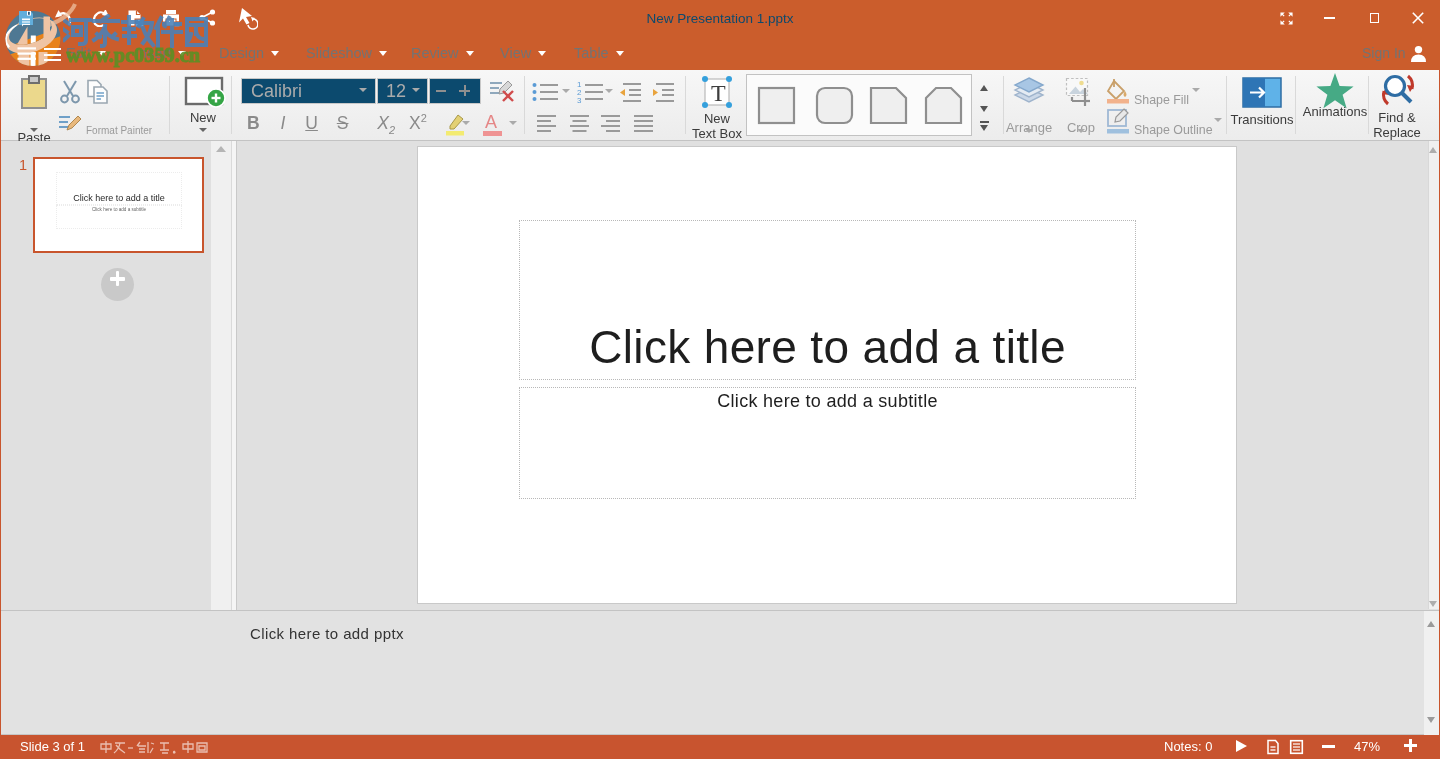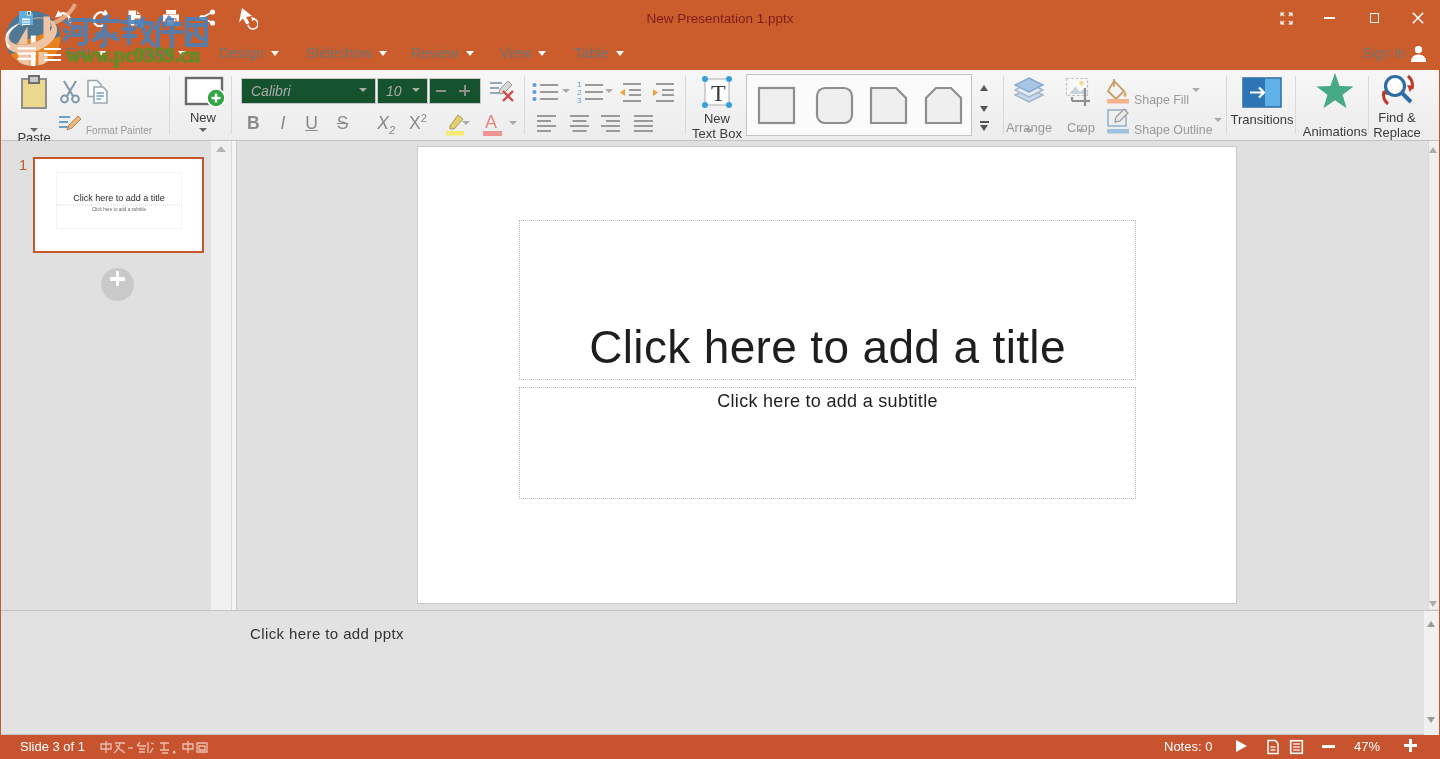--- a/index.html
+++ b/index.html
@@ -3,34 +3,34 @@
 <meta charset="utf-8">
 <style>
 * { margin:0; padding:0; box-sizing:border-box; }
 html,body { width:1440px; height:759px; overflow:hidden; }
 body { font-family:"Liberation Sans", sans-serif; position:relative; background:#E0E0E0; }
 .abs { position:absolute; }
 
 
 #titlebar { left:0; top:0; width:1440px; height:36px; background:#CB5D2C; }
 #menubar { left:0; top:36px; width:1440px; height:34px; background:#CB5D2C; }
-#titletext { left:0; top:11px; width:1440px; text-align:center; color:#7f1d1d; font-size:13.5px; }
+#titletext { left:0; top:11px; width:1440px; text-align:center; color:#0c4a6e; font-size:13.5px; }
 .menu { position:absolute; top:45px; color:#737373; font-size:14.5px; }
 .menu .arr { display:inline-block; margin-left:7px; vertical-align:2px; width:0; height:0; border-left:4.5px solid transparent; border-right:4.5px solid transparent; border-top:5.5px solid #fff; }
 
 
 #ribbon { left:0; top:70px; width:1440px; height:71px; background:linear-gradient(#F7F7F7,#ECECEC); border-bottom:1px solid #C3C3C3; }
 .vsep { position:absolute; top:76px; height:58px; width:1px; background:#D9D9D9; }
 .rlabel { position:absolute; font-size:13px; color:#3B3B3B; text-align:center; }
 .rlabel.gray { color:#9A9A9A;margin-top:8px; }
 .darr { position:absolute; width:0; height:0; border-left:4px solid transparent; border-right:4px solid transparent; border-top:4px solid #666; }
 .darr.gray { border-top-color:#AAAAAA; }
 
 
-.combo { position:absolute; background:#14532d; border:1px solid #C8C8C8; color:#ABABAB; font-size:14px;font-style:italic; }
+.combo { position:absolute; background:#0c4a6e; border:1px solid #C8C8C8; color:#ABABAB; font-size:18px; }
 
 
 #leftpanel { left:0; top:141px; width:222px; height:469px; background:#E0E0E0; }
 #lpscroll { left:211px; top:141px; width:20px; height:469px; background:#F0F0F0; }
 #lpsplit { left:231px; top:141px; width:6px; height:469px; background:#F5F5F5; border-left:1px solid #DADADA; border-right:1px solid #C9C9C9; }
 #thumb { left:33px; top:157px; width:171px; height:96px; background:#fff; border:2px solid #C8552D; }
 #thumbnum { left:19px; top:157px; color:#C8552D; font-size:14.5px; }
 #plusbtn { left:101px; top:268px; width:33px; height:33px; border-radius:50%; background:#C9C9C9; }
 
 
@@ -221,21 +221,21 @@
   <circle cx="32" cy="22" r="9" fill="#35A546" stroke="#fff" stroke-width="1.6"></circle>
   <line x1="32" y1="17.5" x2="32" y2="26.5" stroke="#fff" stroke-width="2.4"></line>
   <line x1="27.5" y1="22" x2="36.5" y2="22" stroke="#fff" stroke-width="2.4"></line>
 </svg>
 <div class="rlabel" style="left:180px; top:110px; width:46px;">New</div>
 <div class="darr" style="left:199px; top:128px;"></div>
 <div class="vsep" style="left:231px;"></div>
 
 <div class="combo" style="left:241px; top:78px; width:135px; height:26px; line-height:24px; padding-left:9px;">Calibri</div>
 <div class="darr gray" style="left:359px; top:88px;"></div>
-<div class="combo" style="left:377px; top:78px; width:51px; height:26px; line-height:24px; padding-left:8px;">10</div>
+<div class="combo" style="left:377px; top:78px; width:51px; height:26px; line-height:24px; padding-left:8px;">12</div>
 <div class="darr gray" style="left:412px; top:88px;"></div>
 <div class="combo" style="left:429px; top:78px; width:52px; height:26px;"></div>
 <div class="abs" style="left:436px; top:89.5px; width:10px; height:2.4px; background:#8F8F8F;"></div>
 <div class="abs" style="left:459px; top:89.5px; width:11px; height:2.4px; background:#8F8F8F;"></div>
 <div class="abs" style="left:464px; top:85px; width:2.4px; height:11px; background:#8F8F8F;"></div>
 <svg class="abs" style="left:489px; top:80px;" width="26" height="22" viewBox="0 0 26 22">
   <line x1="1" y1="3" x2="13" y2="3" stroke="#8FA8BC" stroke-width="2"></line>
   <line x1="1" y1="8" x2="10" y2="8" stroke="#8FA8BC" stroke-width="2"></line>
   <line x1="1" y1="13" x2="13" y2="13" stroke="#8FA8BC" stroke-width="2"></line>
   <path d="M19 1 l4 4 -8 8 -5 1 1 -5 z" fill="#D8D8D8" stroke="#999" stroke-width="1"></path>
@@ -382,21 +382,21 @@
   <rect x="1" y="1" width="38" height="29" fill="#5FB2E8" stroke="#2E6DA4" stroke-width="1.5"></rect>
   <rect x="1" y="1" width="22" height="29" fill="#2E75B5"></rect>
   <path d="M8 15.5 h14 m-5 -5 l5 5 -5 5" fill="none" stroke="#fff" stroke-width="2.2"></path>
 </svg>
 <div class="rlabel" style="left:1222px; top:112px; width:80px;">Transitions</div>
 <div class="vsep" style="left:1295px;"></div>
 
 <svg class="abs" style="left:1315px; top:72px;" width="40" height="38" viewBox="0 0 40 38">
   <path d="M20 1 l4.6 13 14 0.4 -11 8.4 4 13.4 -11.6 -8 -11.6 8 4 -13.4 -11 -8.4 14 -0.4 z" fill="#46AA85"></path>
 </svg>
-<div class="rlabel" style="left:1295px; top:124px; width:80px;">Animations</div>
+<div class="rlabel" style="left:1295px; top:104px; width:80px;">Animations</div>
 <div class="vsep" style="left:1368px;"></div>
 
 <svg class="abs" style="left:1378px; top:72px;" width="40" height="38" viewBox="0 0 40 38">
   <path d="M30 4 q6 5 4 13" fill="none" stroke="#C0392B" stroke-width="3"></path>
   <path d="M36 14 l-4 6 -3 -7 z" fill="#C0392B"></path>
   <path d="M10 32 q-6 -5 -4 -13" fill="none" stroke="#C0392B" stroke-width="3"></path>
   <path d="M4 22 l4 -6 3 7 z" fill="#C0392B"></path>
   <circle cx="17" cy="14" r="9.5" fill="#fff" stroke="#2E6DA4" stroke-width="3.2"></circle>
   <line x1="24" y1="21" x2="33" y2="30" stroke="#2E6DA4" stroke-width="4"></line>
 </svg>

